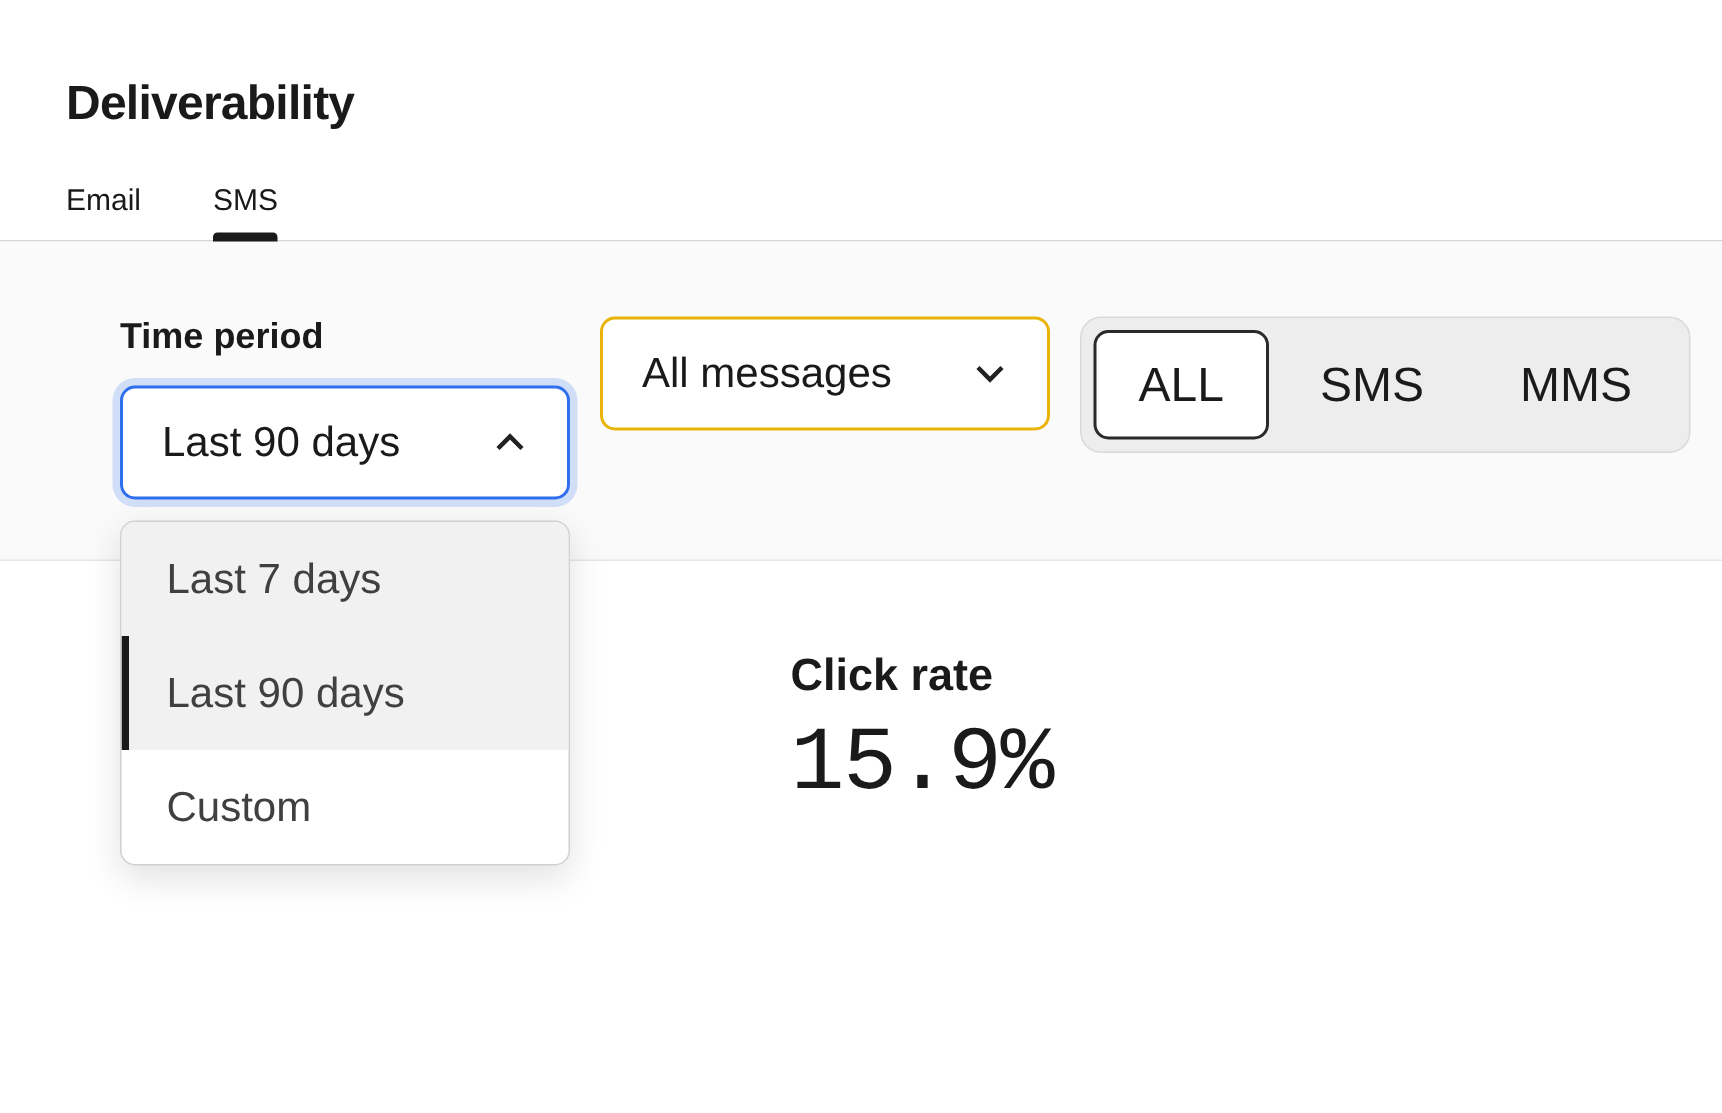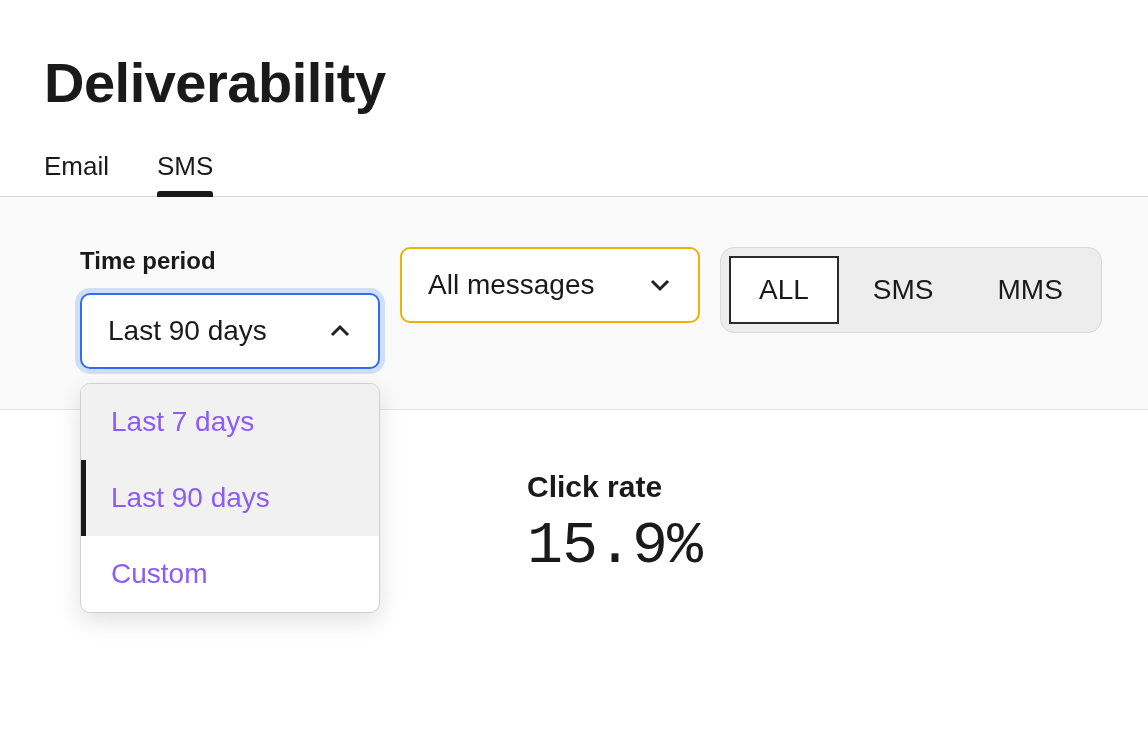--- a/index.html
+++ b/index.html
@@ -11,34 +11,34 @@
       font-family: -apple-system, BlinkMacSystemFont, "Segoe UI", Helvetica, Arial, sans-serif;
       background: #ffffff;
       width: 1148px;
       height: 742px;
       overflow: hidden;
     }
     .page-header {
       padding: 50px 44px 0 44px;
     }
     .page-title {
-      font-size: 56px;
+      font-size: 32px;
       font-weight: 600;
       color: #1a1a1a;
       letter-spacing: -0.5px;
     }
     .tabs {
       display: flex;
       gap: 48px;
       padding: 0 44px;
       margin-top: 36px;
       border-bottom: 1px solid #d6d6d6;
     }
     .tab {
-      font-size: 26px;
+      font-size: 20px;
       color: #1a1a1a;
       padding-bottom: 14px;
       cursor: pointer;
       position: relative;
     }
     .tab.active::after {
       content: "";
       position: absolute;
       left: 0;
       right: 0;
@@ -102,21 +102,21 @@
       background: #ffffff;
       border: 1px solid #d0d0d0;
       border-radius: 10px;
       box-shadow: 0 8px 24px rgba(0,0,0,0.12);
       overflow: hidden;
       z-index: 10;
     }
     .dropdown-item {
       padding: 22px 30px;
       font-size: 28px;
-      color: #8b5cf6;
+      color: #404040;
       cursor: pointer;
       position: relative;
     }
     .dropdown-item.hover {
       background: #f1f1f1;
     }
     .dropdown-item.selected {
       background: #f1f1f1;
     }
     .dropdown-item.selected::before {
@@ -131,24 +131,24 @@
     .segmented {
       display: flex;
       align-items: center;
       background: #ededed;
       border: 1px solid #d9d9d9;
       border-radius: 14px;
       padding: 8px;
       gap: 4px;
     }
     .segmented-item {
-      font-size: 28px;
+      font-size: 32px;
       color: #1a1a1a;
       padding: 16px 28px;
-      border-radius: 0;
+      border-radius: 10px;
       cursor: pointer;
       border: 2px solid transparent;
       background: transparent;
     }
     .segmented-item.active {
       background: #ffffff;
       border: 2px solid #2a2a2a;
     }
     .stats {
       display: flex;

